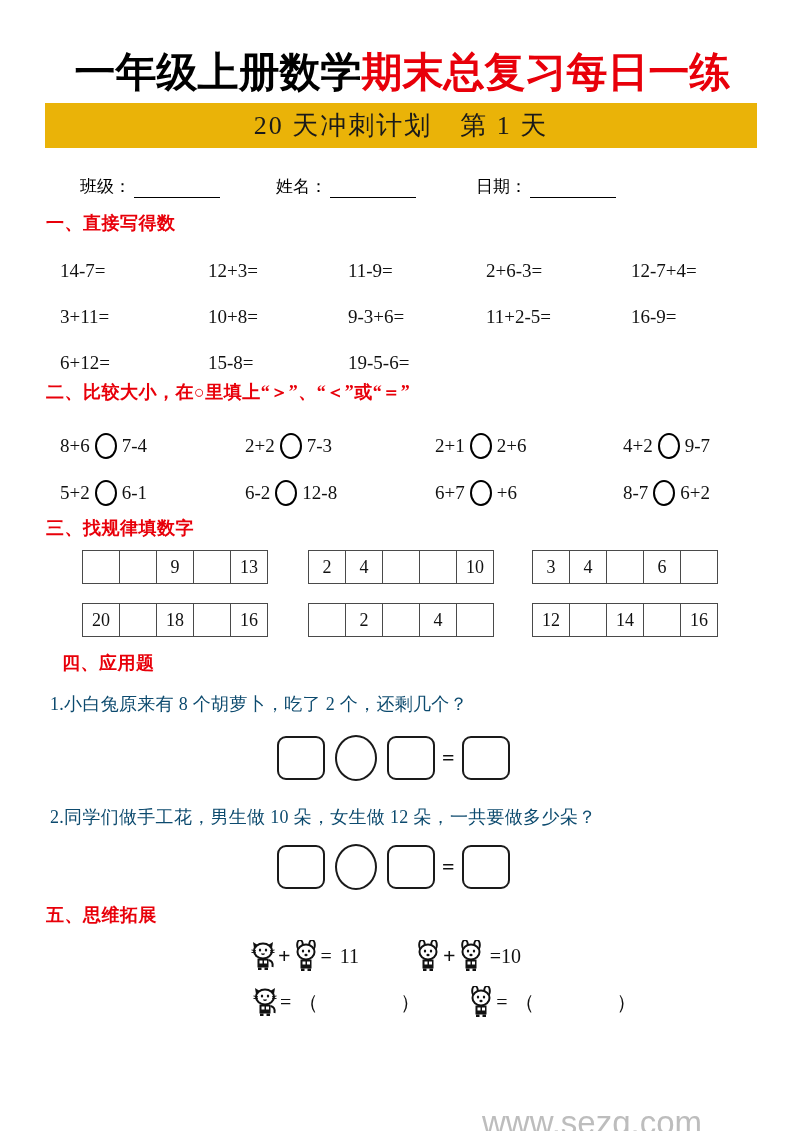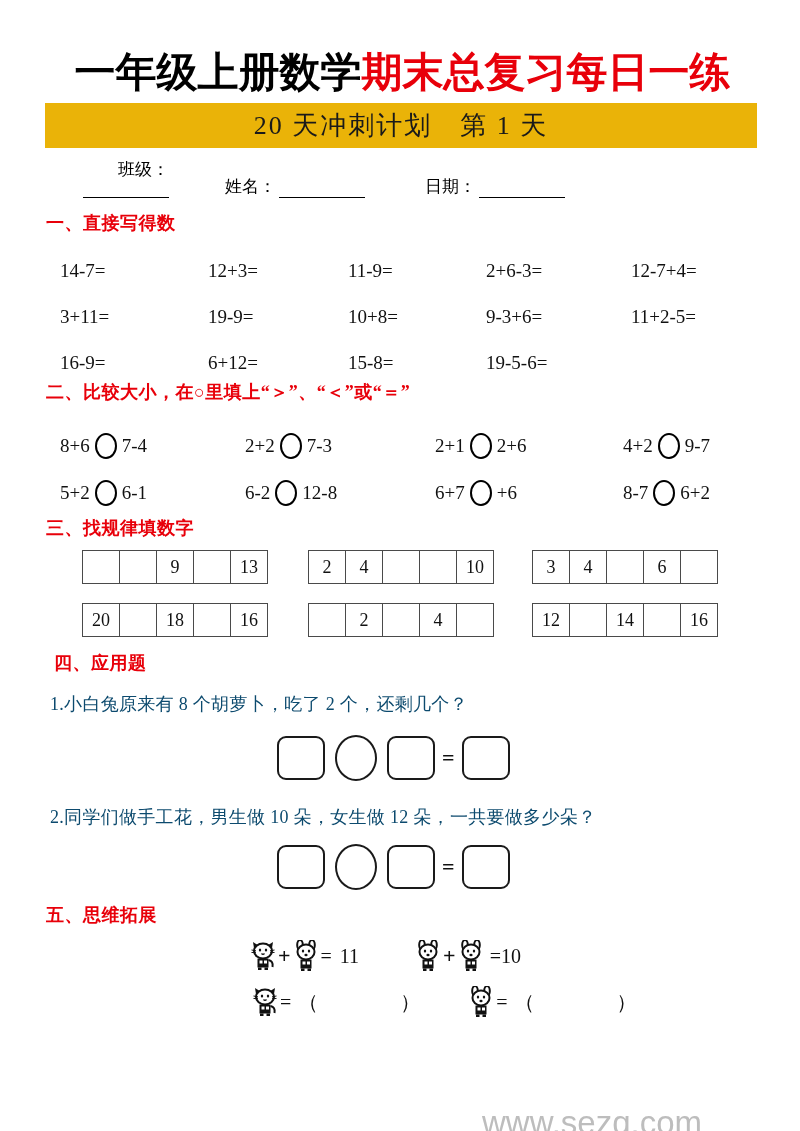--- a/index.html
+++ b/index.html
@@ -75,21 +75,21 @@
     display: flex;
     align-items: flex-end;
     font-size: 17px;
     color: #000;
   }
   .info-item {
     display: flex;
     align-items: flex-end;
     white-space: nowrap;
   }
-  .info-item.i1 { margin-right: 56px; flex-direction: column; }
+  .info-item.i1 { margin-right: 56px; }
   .info-item.i2 { margin-right: 60px; }
   .info-label { font-size: 17px; }
   .info-blank {
     display: inline-block;
     width: 86px;
     border-bottom: 1.6px solid #000;
     height: 17px;
     margin-left: 3px;
   }
 
@@ -99,21 +99,21 @@
     color: #e8000a;
     font-size: 18px;
     font-weight: bold;
     white-space: nowrap;
     letter-spacing: 0.5px;
     font-family: "Liberation Serif", "DejaVu Serif", serif;
   }
   #sec1-head { left: 46px; top: 211px; }
   #sec2-head { left: 46px; top: 380px; }
   #sec3-head { left: 46px; top: 516px; font-family: Liberation Mono, monospace; }
-  #sec4-head { left: 54px; top: 651px; }
+  #sec4-head { left: 62px; top: 651px; }
   #sec5-head { left: 46px; top: 903px; }
 
   
   .calc-grid {
     position: absolute;
     left: 60px;
     top: 248px;
     width: 700px;
     display: grid;
     grid-template-columns: 148px 140px 138px 145px 130px;
@@ -303,21 +303,20 @@
   </div>
 
   <div class="section-head" id="sec1-head">一、直接写得数</div>
   <div class="calc-grid">
     <div class="calc-cell">14-7=</div>
     <div class="calc-cell">12+3=</div>
     <div class="calc-cell">11-9=</div>
     <div class="calc-cell">2+6-3=</div>
     <div class="calc-cell">12-7+4=</div>
     <div class="calc-cell">3+11=</div>
-    <div class="calc-cell">19-9=</div>
     <div class="calc-cell">10+8=</div>
     <div class="calc-cell">9-3+6=</div>
     <div class="calc-cell">11+2-5=</div>
     <div class="calc-cell">16-9=</div>
     <div class="calc-cell">6+12=</div>
     <div class="calc-cell">15-8=</div>
     <div class="calc-cell">19-5-6=</div>
   </div>
 
   <div class="section-head" id="sec2-head">二、比较大小，在○里填上“＞”、“＜”或“＝”</div>

